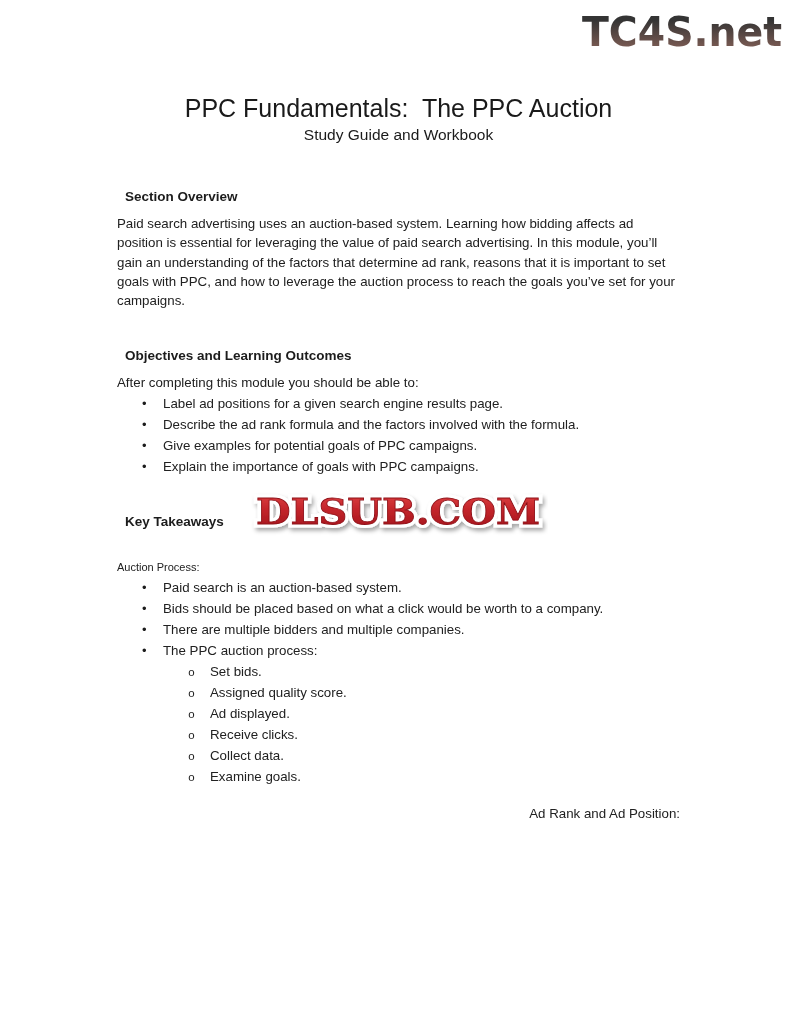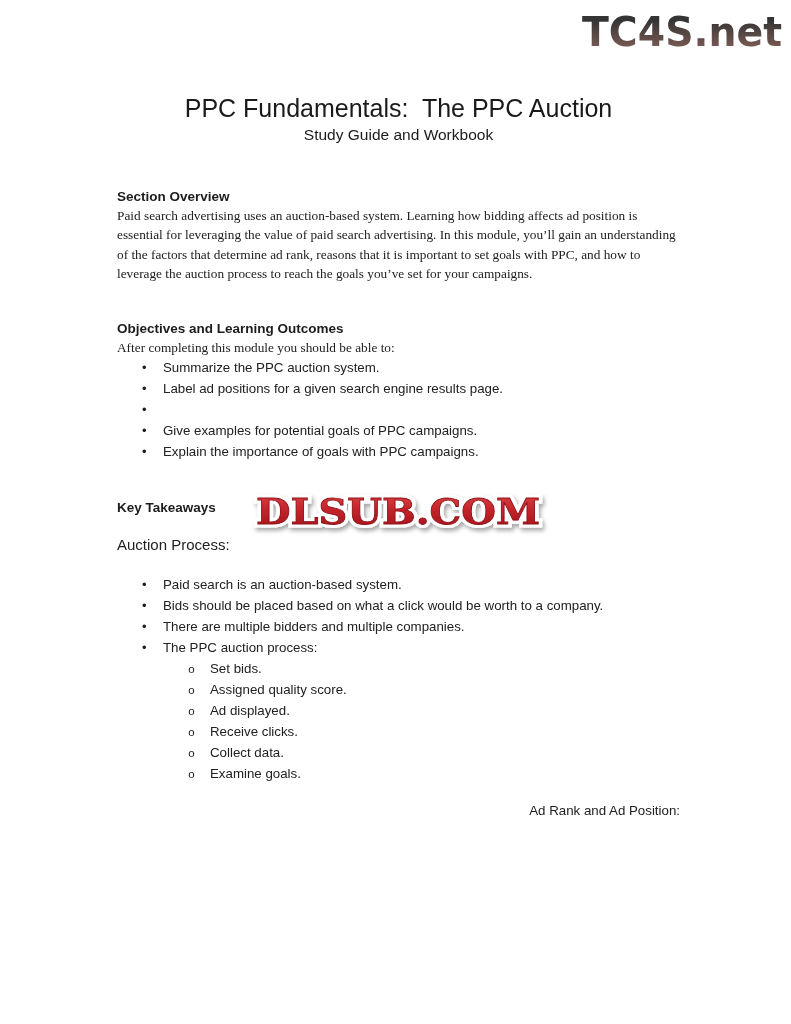--- a/index.html
+++ b/index.html
@@ -6,36 +6,36 @@
   .page{
     position:relative;width:791px;height:890px;background:#ffffff;overflow:hidden;
     font-family:"Liberation Sans",sans-serif;color:#212121;
   }
   .content{position:absolute;left:117px;top:0;width:563px;}
   .doc-title{
     margin:94px 0 0;text-align:center;font-size:25px;font-weight:400;
     line-height:28px;color:#1a1a1a;white-space:pre-wrap;
   }
   .doc-subtitle{margin:2px 0 0;text-align:center;font-size:15.5px;font-weight:400;line-height:22px;color:#1a1a1a;}
-  .h-bold{font-size:13.5px;font-weight:700;line-height:19px;margin:0;color:#1c1c1c;}
+  .h-bold{font-size:13.5px;font-weight:700;line-height:19px;margin:8px;color:#1c1c1c;}
   .sec-overview{margin-top:41px;}
-  .body-text{font-size:13.3px;line-height:19.3px;margin:0;color:#212121;font-family:Liberation Serif, serif;}
+  .body-text{font-size:13.3px;line-height:19.3px;margin:0;color:#212121;}
   .sec-objectives{margin-top:36px;}
   .list{margin:0;padding:0;}
   .li{display:flex;align-items:baseline;}
   .li-text{font-size:13.3px;color:#212121;}
   .l1{padding-left:25px;line-height:19.9px;}
   .l1 .marker{width:21px;flex:0 0 21px;}
   .l1 .marker::before{content:"\2022";font-size:13px;color:#1c1c1c;}
   .l2{padding-left:71px;line-height:19px;}
   .l2 .marker{width:22px;flex:0 0 22px;}
   .l2 .marker::before{content:"o";font-family:"Liberation Mono",monospace;font-size:11.5px;color:#1c1c1c;}
   .sec-takeaways{margin-top:36px;}
-  .sub-label{margin-top:18px;font-size:15px;line-height:19px;}
-  .takeaway-list{margin-top:20px;}
+  .sub-label{margin-top:27px;font-size:11px;line-height:19px;}
+  .takeaway-list{}
   .footer-label{margin-top:17px;font-size:13.3px;line-height:19px;text-align:right;}
   
   .wm-tc4s{position:absolute;top:2px;right:4px;}
   .wm-dlsub{position:absolute;left:248px;top:484px;}
   .wm-traders{position:absolute;left:456px;top:971px;}
   
   .brand{
     position:absolute;left:557px;top:920px;display:flex;align-items:baseline;
     font-family:"Liberation Sans",sans-serif;white-space:nowrap;
   }
@@ -68,28 +68,25 @@
       <h2 class="h-bold">Section Overview</h2>
       <p class="body-text">Paid search advertising uses an auction-based system. Learning how bidding affects ad position is essential for leveraging the value of paid search advertising. In this module, you’ll gain an understanding of the factors that determine ad rank, reasons that it is important to set goals with PPC, and how to leverage the auction process to reach the goals you’ve set for your campaigns.</p>
     </section>
 
     <section class="sec-objectives">
       <h2 class="h-bold">Objectives and Learning Outcomes</h2>
       <p class="body-text">After completing this module you should be able to:</p>
       <div class="list">
         <div class="li l1">
             <span class="marker"></span>
-            <span class="li-text">Summarize the PPC auction system.</span>
-          </div>
-        <div class="li l1">
-            <span class="marker"></span>
             <span class="li-text">Label ad positions for a given search engine results page.</span>
           </div>
         <div class="li l1">
             <span class="marker"></span>
+            <span class="li-text">Describe the ad rank formula and the factors involved with the formula.</span>
           </div>
         <div class="li l1">
             <span class="marker"></span>
             <span class="li-text">Give examples for potential goals of PPC campaigns.</span>
           </div>
         <div class="li l1">
             <span class="marker"></span>
             <span class="li-text">Explain the importance of goals with PPC campaigns.</span>
           </div>
       </div>

